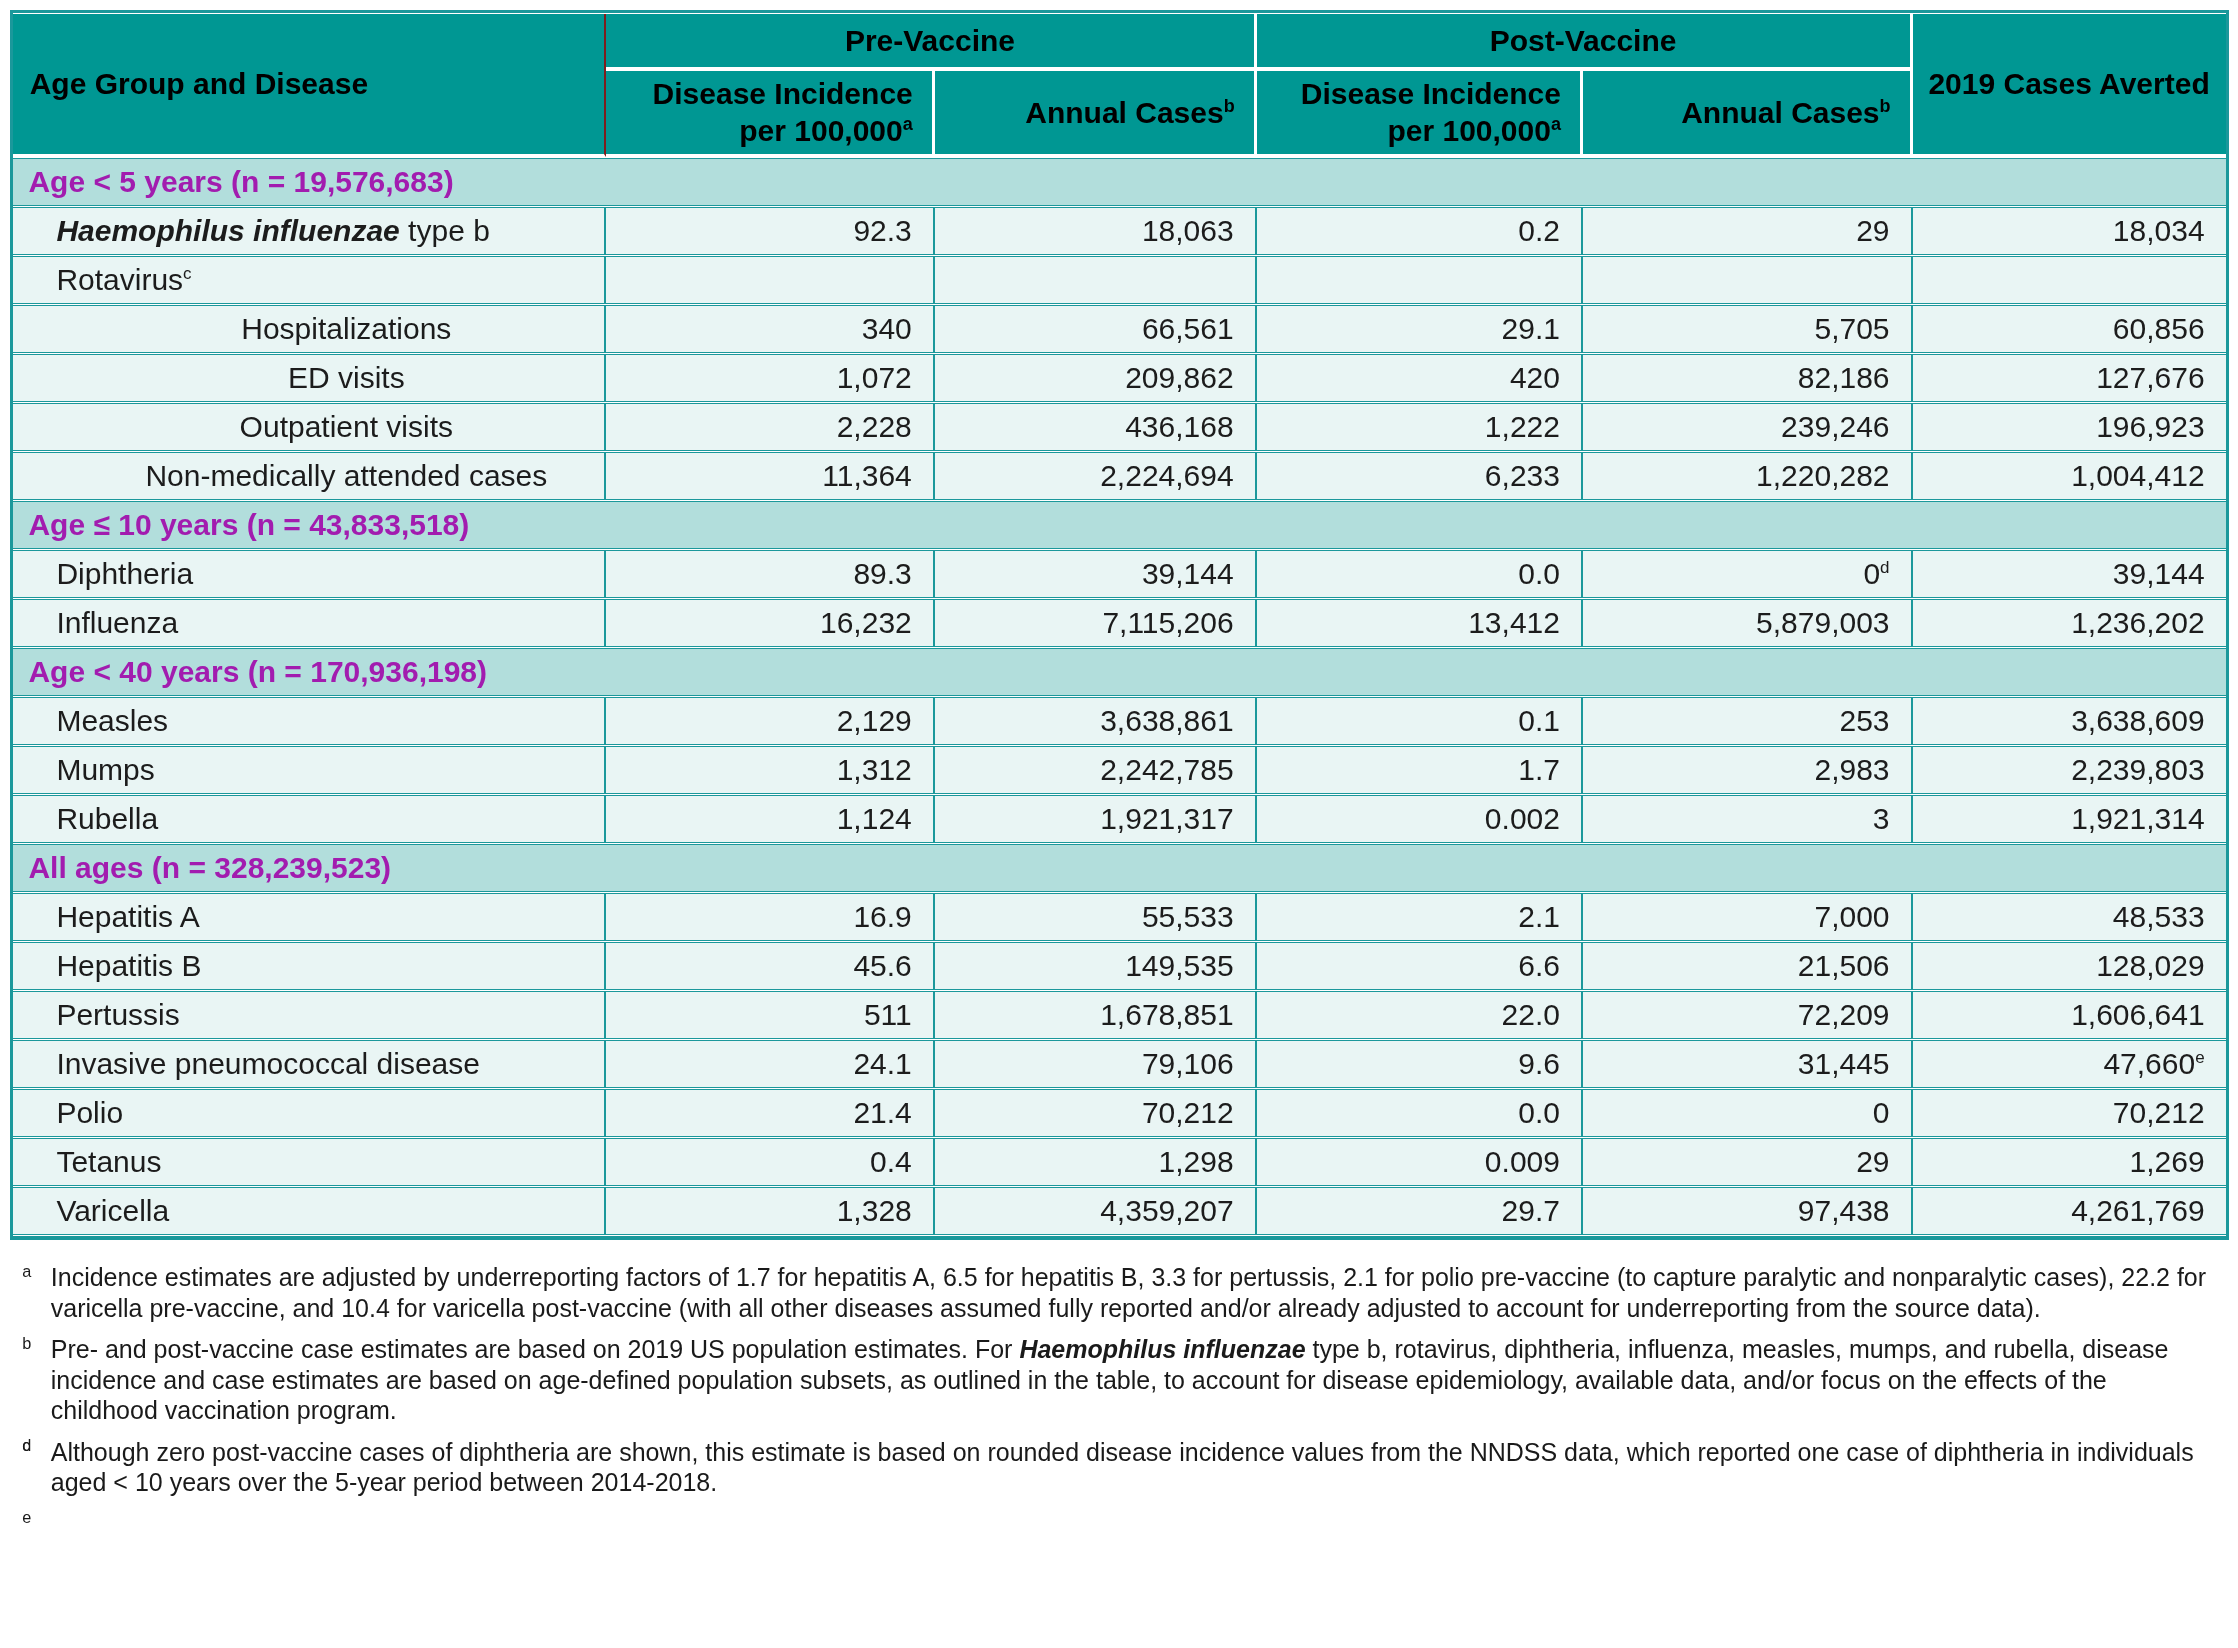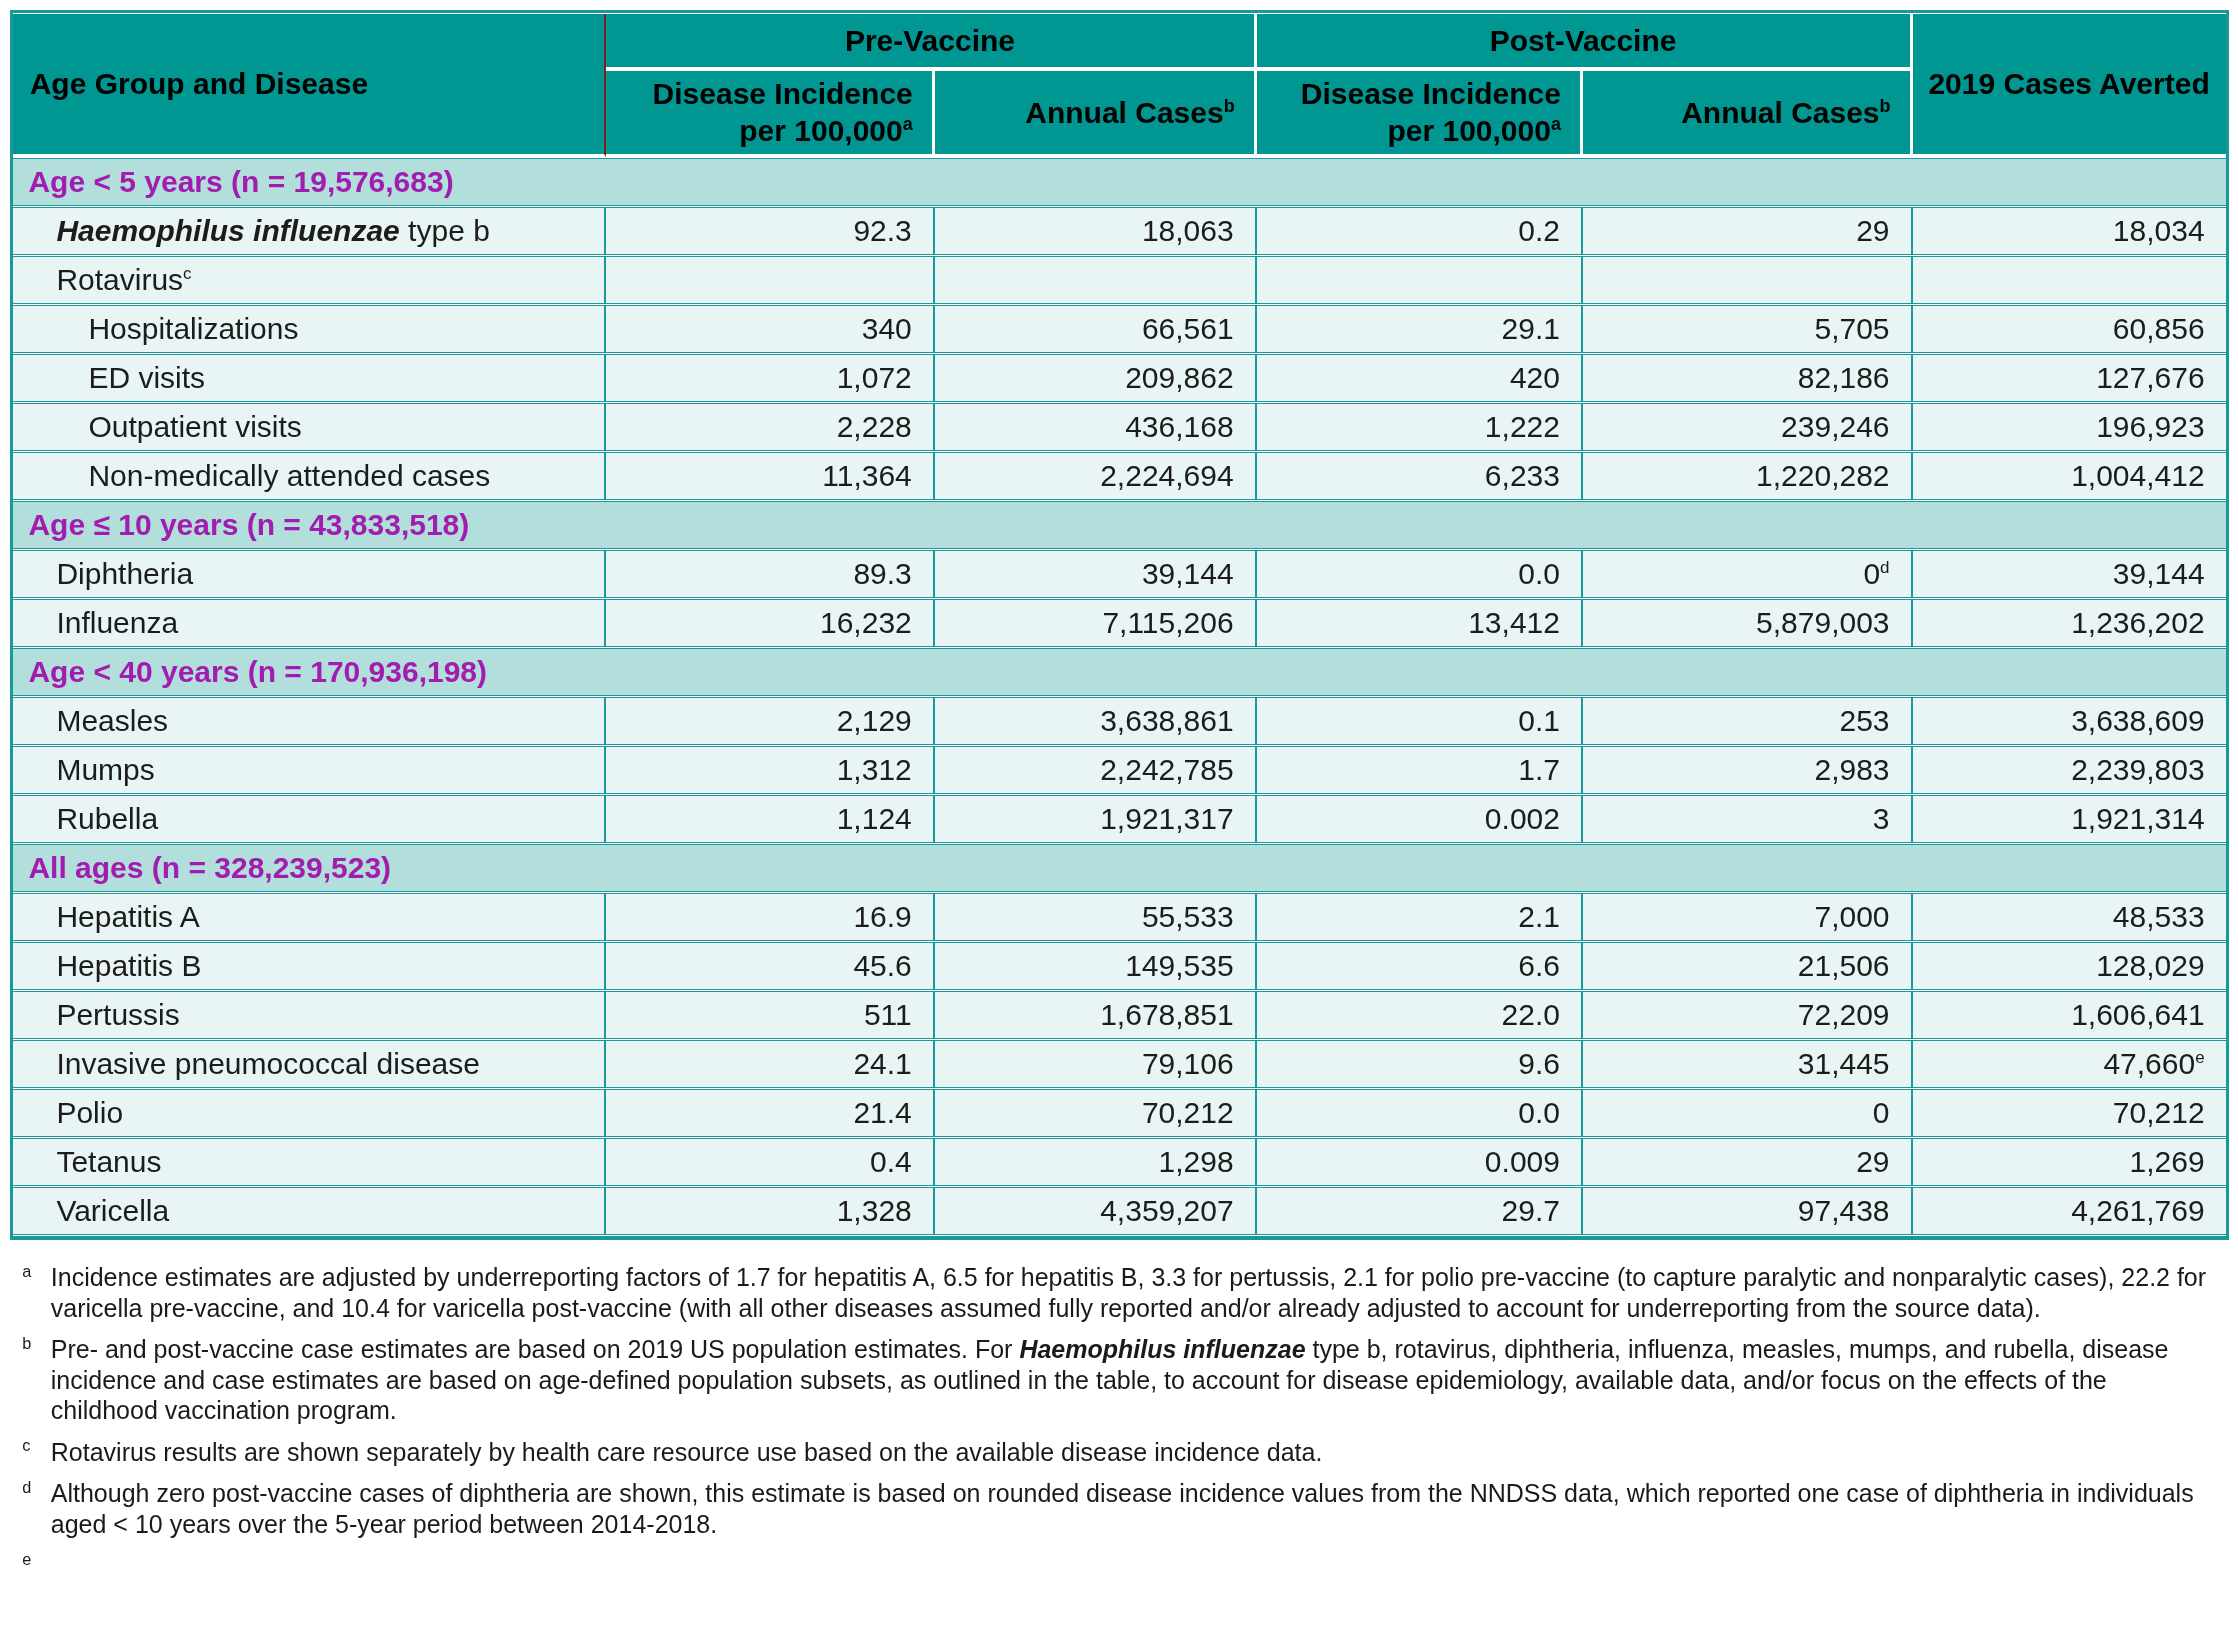--- a/index.html
+++ b/index.html
@@ -67,21 +67,21 @@
 
   td.section-cell{
     background:var(--band-bg);
     font-weight:bold;
     font-size:30px;
     padding-left:15px;
     color:#a21caf;
   }
   td.label-cell{text-align:left;}
   td.indent-1{padding-left:43px;}
-  td.indent-2{padding-left:75px;}
+  td.indent-2{padding-left:75px;text-align:center;}
   td.num-cell{text-align:right;padding-right:21px;}
   em{font-style:italic;font-weight:bold;}
 
   .footnotes{margin-top:22px;padding:0 10.4px;width:2208px;box-sizing:border-box;}
   .footnote{
     position:relative;
     padding-left:30px;
     font-size:25px;
     line-height:1.22;
     margin-bottom:11px;
@@ -287,18 +287,18 @@
             <td class="num-cell">97,438</td>
             <td class="num-cell">4,261,769</td>
           </tr>
         </tbody>
     </table>
   </div>
 
   <div class="footnotes">
       <div class="footnote"><span class="fn-marker">a</span><span>Incidence estimates are adjusted by underreporting factors of 1.7 for hepatitis A, 6.5 for hepatitis B, 3.3 for pertussis, 2.1 for polio pre-vaccine (to capture paralytic and nonparalytic cases), 22.2 for varicella pre-vaccine, and 10.4 for varicella post-vaccine (with all other diseases assumed fully reported and/or already adjusted to account for underreporting from the source data).</span></div>
       <div class="footnote"><span class="fn-marker">b</span><span>Pre- and post-vaccine case estimates are based on 2019 US population estimates. For </span><em>Haemophilus influenzae</em><span> type b, rotavirus, diphtheria, influenza, measles, mumps, and rubella, disease incidence and case estimates are based on age-defined population subsets, as outlined in the table, to account for disease epidemiology, available data, and/or focus on the effects of the childhood vaccination program.</span></div>
-      <div class="footnote"><span class="fn-marker">c</span><span>Rotavirus results are shown separately by health care resource use based on the available disease incidence data.</span></div>
+      <div class="footnote"><span class="fn-marker">c</span></div>
       <div class="footnote"><span class="fn-marker">d</span><span>Although zero post-vaccine cases of diphtheria are shown, this estimate is based on rounded disease incidence values from the NNDSS data, which reported one case of diphtheria in individuals aged &lt; 10 years over the 5-year period between 2014-2018.</span></div>
       <div class="footnote"><span class="fn-marker">e</span></div>
     </div>
 </div>
 
 
 </body></html>

